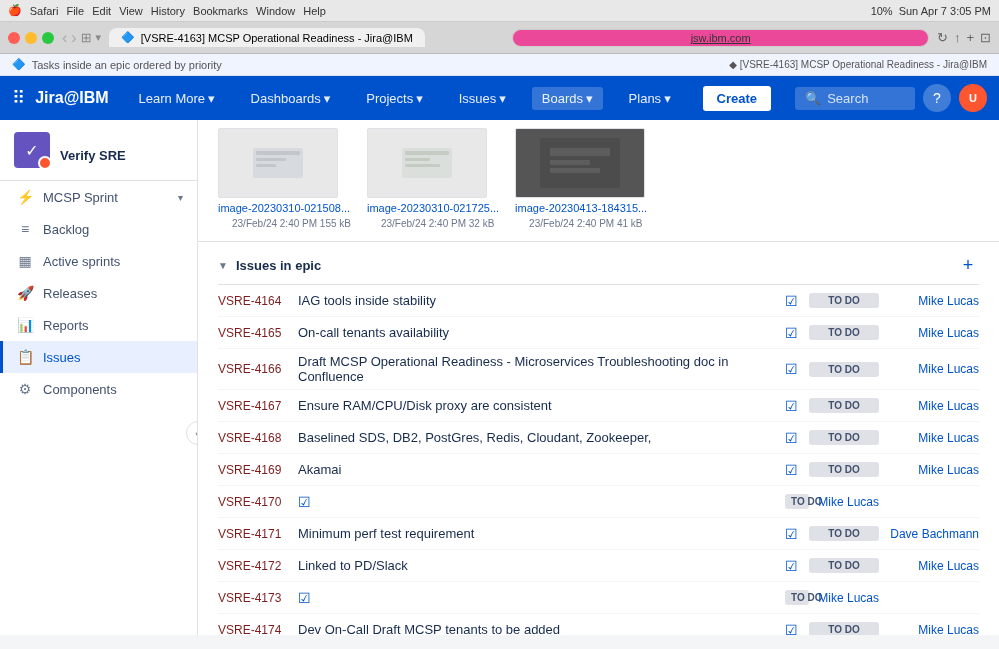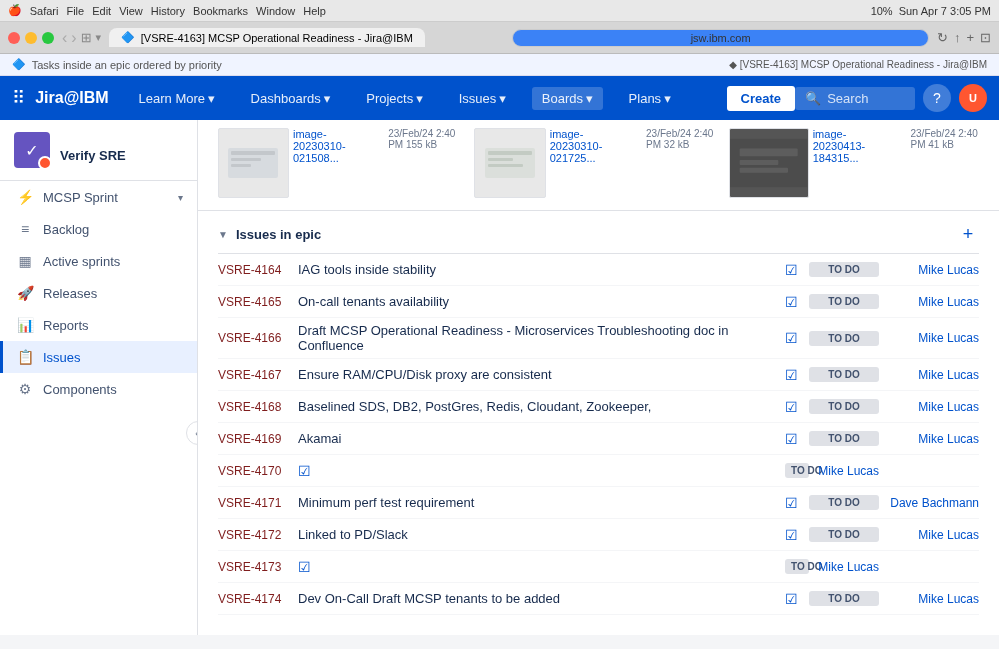--- a/index.html
+++ b/index.html
@@ -30,21 +30,21 @@
       border-bottom: 1px solid #bbb;
     }
     .traffic-lights { display: flex; gap: 5px; }
     .traffic-light { width: 12px; height: 12px; border-radius: 50%; }
     .tl-red { background: #ff5f57; }
     .tl-yellow { background: #febc2e; }
     .tl-green { background: #28c840; }
     .browser-controls { display: flex; gap: 4px; align-items: center; color: #888; font-size: 16px; }
     .browser-tab-bar { display: flex; align-items: center; gap: 8px; flex: 1; }
     .browser-tab { background: #f0f0f0; border-radius: 8px 8px 0 0; padding: 3px 12px; font-size: 11px; display: flex; align-items: center; gap: 6px; }
-    .address-bar { flex: 1; background: #3b82f6; border: 1px solid #ccc; border-radius: 20px; padding: 2px 10px; font-size: 11px; text-align: center; color: #333; }
+    .address-bar { flex: 1; background: #ec4899; border: 1px solid #ccc; border-radius: 20px; padding: 2px 10px; font-size: 11px; text-align: center; color: #333; text-decoration: underline; }
     .browser-actions { display: flex; gap: 6px; align-items: center; color: #666; }
 
     
     .notif-bar {
       background: #f0f4ff;
       border-bottom: 1px solid #dde;
       height: 22px;
       display: flex;
       align-items: center;
       font-size: 11px;
@@ -79,21 +79,21 @@
     }
     .nav-link.active { background: rgba(255,255,255,0.2); }
     .nav-create {
       background: white;
       color: #0052cc;
       padding: 5px 14px;
       border-radius: 3px;
       font-weight: bold;
       font-size: 13px;
       cursor: pointer;
-      margin-right: 0;
+      margin-right: 24px;
     }
     .nav-search {
       display: flex;
       align-items: center;
       background: rgba(255,255,255,0.2);
       border-radius: 3px;
       padding: 4px 10px;
       color: rgba(255,255,255,0.8);
       font-size: 13px;
       min-width: 120px;
@@ -191,21 +191,21 @@
 
     
     .image-strip {
       display: flex;
       gap: 16px;
       padding: 8px 20px 12px 20px;
       border-bottom: 1px solid #dfe1e6;
     }
     .image-thumb {
       display: flex;
-      flex-direction: row;
+      flex-direction: column;
       gap: 4px;
     }
     .thumb-img {
       width: 120px;
       height: 70px;
       background: #e8e8e8;
       border: 1px solid #dfe1e6;
       border-radius: 2px;
       display: flex;
       align-items: center;

